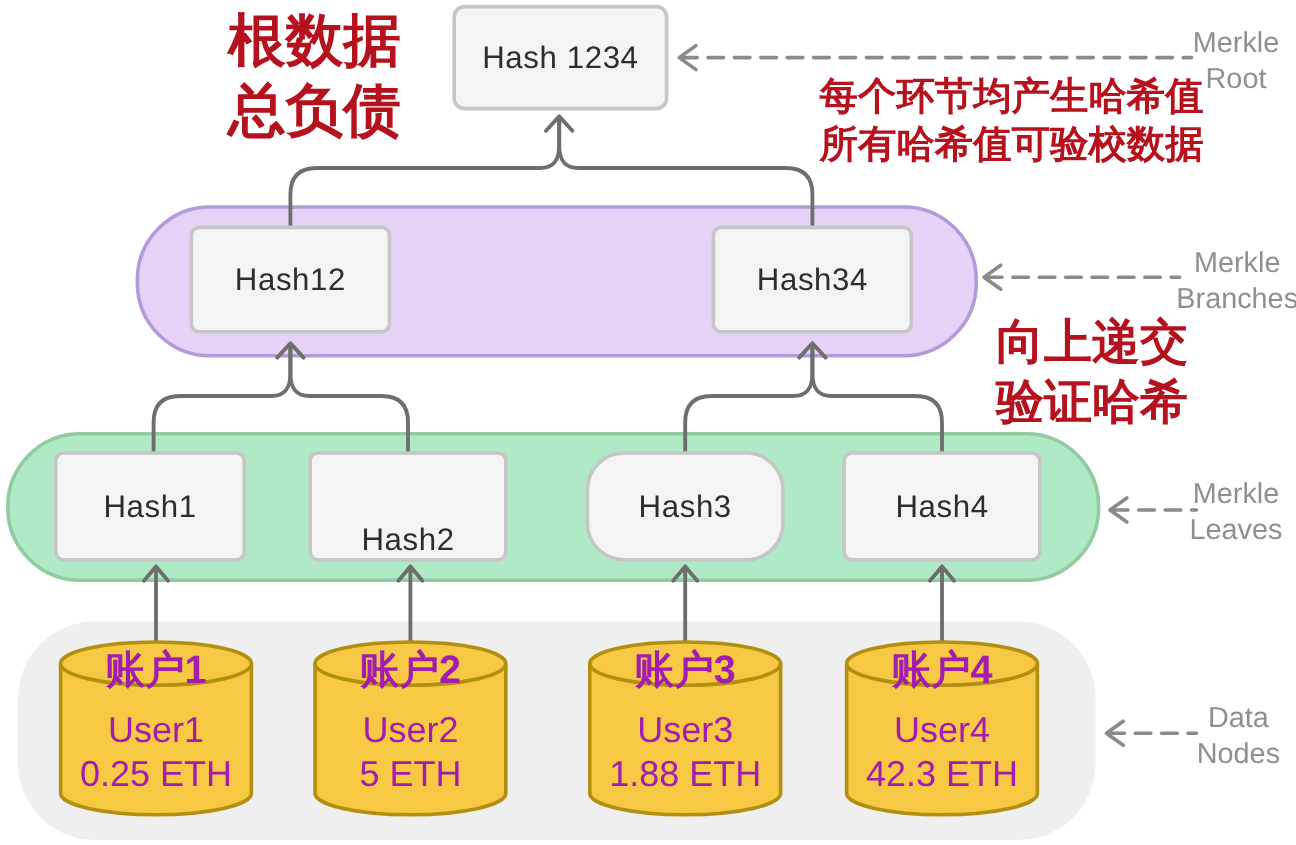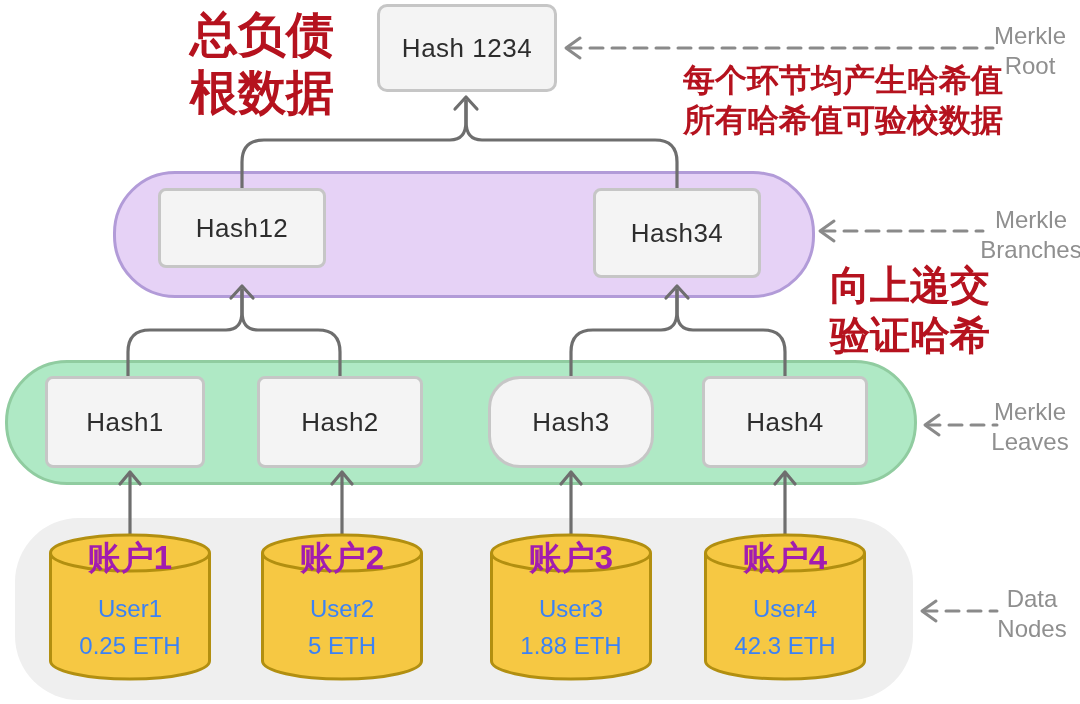--- a/index.html
+++ b/index.html
@@ -15,33 +15,33 @@
   .band-gray { left:15px; top:518px; width:898px; height:182px;
     background:#EFEFEF; border-radius:64px; }
   svg.connectors { position:absolute; left:0; top:0; z-index:2; pointer-events:none; }
   .hbox {
     position:absolute; z-index:3; box-sizing:border-box;
     background:#F4F4F4; border:3px solid #C6C6C6; border-radius:8px;
     display:flex; align-items:center; justify-content:center;
     font-size:26px; color:#2D2D2D; letter-spacing:0.5px;
   }
   .root-box  { left:377px; top:4px;  width:180px; height:88px; border-radius:10px; }
-  .b12-box   { left:158px; top:188px; width:168px; height:80px; }
+  .b12-box   { left:158px; top:188px; width:168px; height:90px; }
   .b34-box   { left:593px; top:188px; width:168px; height:90px; }
   .l1-box    { left:45px;  top:376px; width:160px; height:92px; }
-  .l2-box    { left:257px; top:376px; width:166px; height:92px; }
+  .l2-box    { left:257px; top:376px; width:166px; height:92px;align-items:flex-end; }
   .l3-box    { left:488px; top:376px; width:166px; height:92px;border-radius:32px; }
   .l4-box    { left:702px; top:376px; width:166px; height:92px; }
   .node { position:absolute; top:532px; width:164px; height:160px; z-index:3; }
   .node-1 { left:48px; } .node-2 { left:260px; } .node-3 { left:489px; } .node-4 { left:703px; }
   .node svg { position:absolute; left:0; top:0; }
   .acct { position:absolute; top:4px; left:0; right:0; text-align:center;
     font-size:33px; font-weight:800; color:#a21caf; }
   .udata { position:absolute; top:58px; left:0; right:0; text-align:center;
-    font-size:24px; line-height:37px; color:#3b82f6; }
+    font-size:30px; line-height:37px; color:#a21caf; }
   .red-note { position:absolute; z-index:4; color:#B5121E; font-weight:800; text-align:center; }
   .root-title  { left:152px; top:6px;   width:220px; font-size:48px; line-height:58px; }
   .hash-note   { left:668px; top:60px;  width:350px; font-size:32px; line-height:40px; }
   .submit-note { left:790px; top:260px; width:240px; font-size:40px; line-height:50px; }
   .principal   { left:929px; top:540px; width:140px; font-size:35px; line-height:38px; }
   .side-label { position:absolute; z-index:4; color:#8F8F8F; font-size:24px;
     line-height:30px; text-align:center; width:130px; }
   .sl-root     { left:965px; top:21px;  }
   .sl-branches { left:966px; top:205px; }
   .sl-leaves   { left:965px; top:397px; }
@@ -151,22 +151,22 @@
       <ellipse cx="82" cy="21" rx="79.5" ry="18" fill="#F6C843" stroke="#B28F10" stroke-width="3"></ellipse>
     </svg>
     <div class="acct">账户4</div>
     <div class="udata">
       <div>User4</div>
       <div>42.3 ETH</div>
     </div>
   </div>
 
   <div class="red-note root-title">
+    <div>根数据</div>
     <div>总负债</div>
-    <div>根数据</div>
   </div>
   <div class="red-note hash-note">
     <div>每个环节均产生哈希值</div>
     <div>所有哈希值可验校数据</div>
   </div>
   <div class="red-note submit-note">
     <div>向上递交</div>
     <div>验证哈希</div>
   </div>
 

